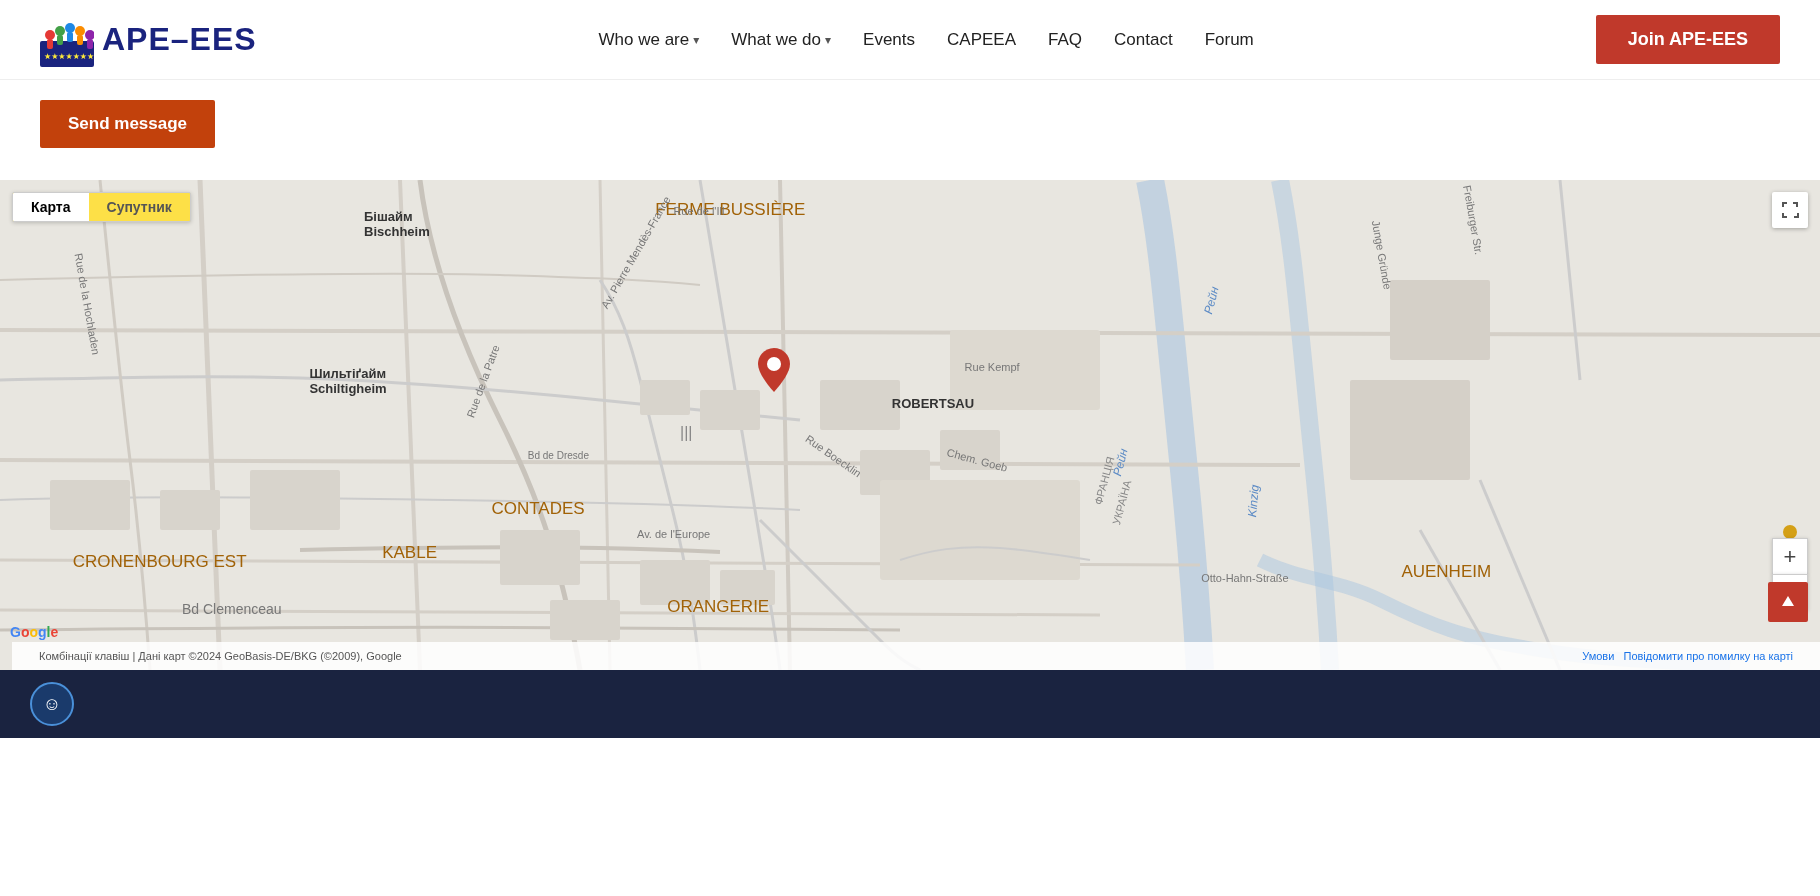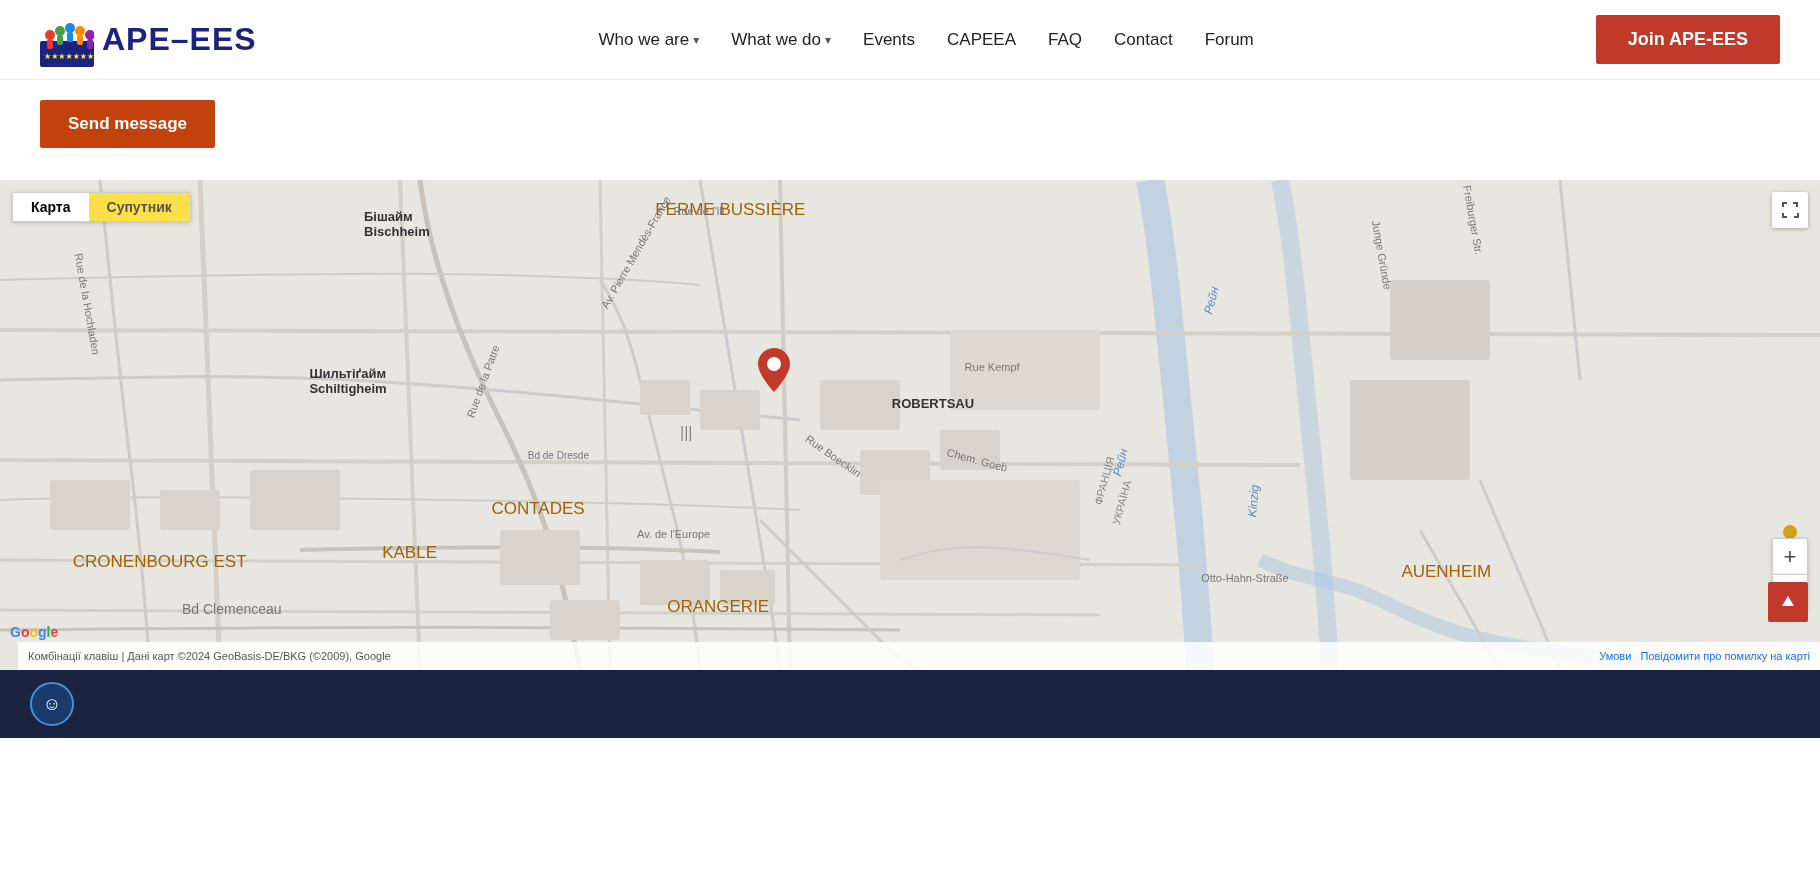--- a/index.html
+++ b/index.html
@@ -198,28 +198,28 @@
       align-items: center;
       justify-content: center;
       z-index: 5;
       border-radius: 2px;
     }
 
     
     .map-attribution {
       position: absolute;
       bottom: 0;
-      left: 18px;
+      left: 12px;
       right: 0;
       height: 28px;
       background: rgba(255,255,255,0.85);
       display: flex;
       align-items: center;
       justify-content: space-between;
-      padding: 0 10px;
+      padding: 0 27px;
       font-size: 11px;
       color: #555;
       z-index: 5;
     }
     .map-attribution a { color: #1a73e8; text-decoration: none; }
 
     
     .footer-bar {
       height: 68px;
       background: #1a2340;

